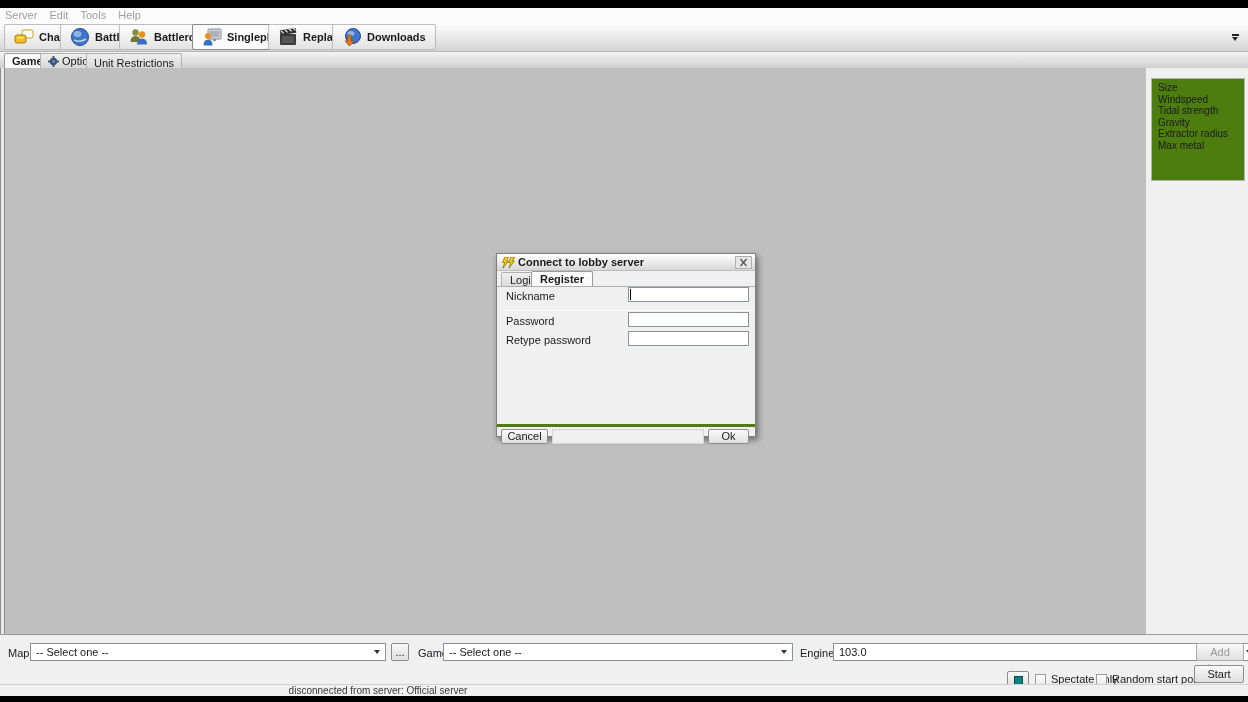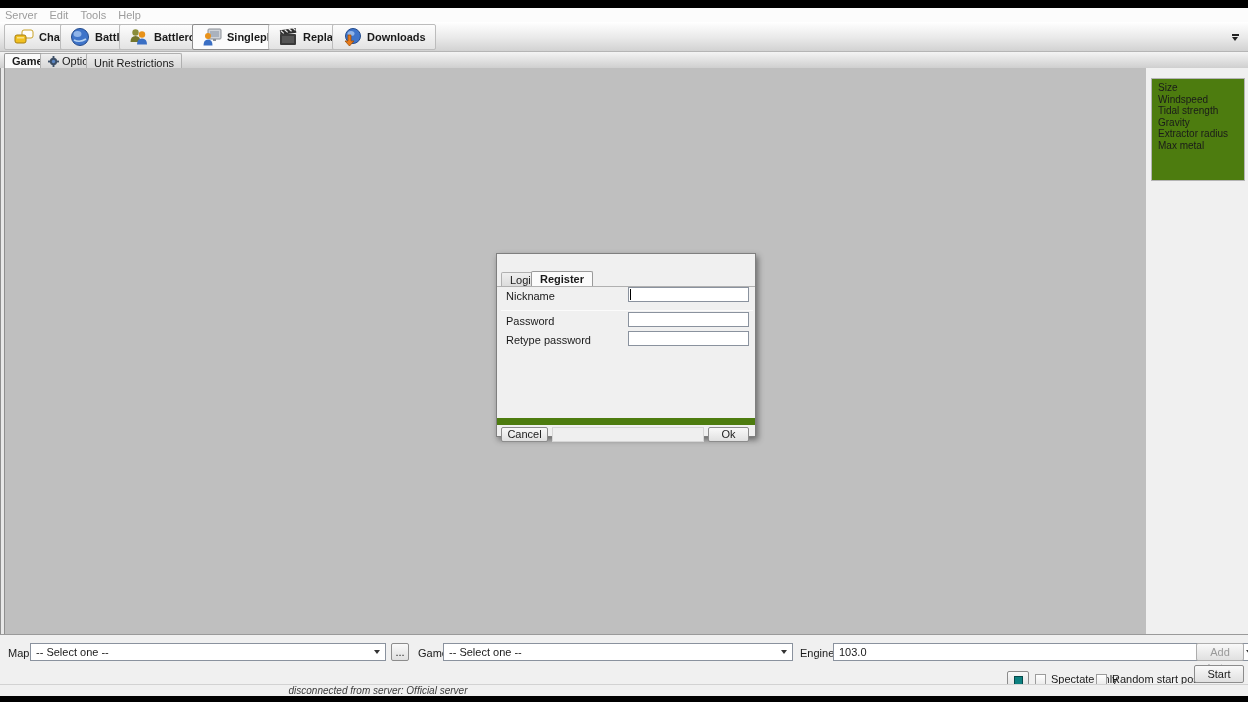--- a/index.html
+++ b/index.html
@@ -52,42 +52,42 @@
   .combo .arr { position:absolute; right:5px; top:6px; width:0; height:0;
                 border-left:3.5px solid transparent; border-right:3.5px solid transparent; border-top:4px solid #333; }
   .btn { position:absolute; border:1px solid #8c8c8c; border-radius:2px;
          background:linear-gradient(#f9f9f9,#e0e0e0); font-size:11px; text-align:center; cursor:pointer; }
   .btn.disabled { color:#9a9a9a; border-color:#adadad; }
   .checkbox { position:absolute; top:3px; width:11px; height:11px; background:linear-gradient(#fff,#ececec);
               border:1px solid #9c9c9c; cursor:pointer; }
   .cb-row { position:absolute; top:36px; height:17px; font-size:11px; line-height:17px; }
 
   
-  #statusbar { position:absolute; left:0; top:676px; width:100%; height:12px; background:#f0f0f0; border-top:1px solid #d2d2d2;font-style:italic; }
+  #statusbar { position:absolute; left:0; top:676px; width:100%; height:12px; background:#f0f0f0; border-top:1px solid #d2d2d2; }
   #status-text { position:absolute; left:0; top:0; width:756px; text-align:center; font-size:10px; color:#3a3a3a; line-height:11px; }
 
   
   #dialog { position:absolute; left:496px; top:253px; width:260px; height:184px; background:#f0f0f0;
             border:1px solid #7f7f7f; box-shadow:2px 3px 6px rgba(0,0,0,0.45); }
   #dialog-titlebar { position:absolute; left:0; top:0; width:100%; height:17px;
                      background:linear-gradient(#ffffff,#d8d8d8); border-bottom:1px solid #bdbdbd; }
   #dialog-title { position:absolute; left:21px; top:2px; font-weight:bold; font-size:11px; }
   #dialog-close { position:absolute; right:3px; top:2px; width:17px; height:13px; background:#e6e6e6;
                   border:1px solid #b0b0b0; cursor:pointer; }
   #dialog-tabbar { position:absolute; left:0; top:17px; width:100%; height:15px; }
   .dlg-tab { position:absolute; top:1px; height:14px; padding:0 8px; font-size:11px; line-height:14px;
              border:1px solid #b0b0b0; border-bottom:none; border-radius:2px 2px 0 0;
              background:linear-gradient(#efefef,#dcdcdc); cursor:pointer; }
   .dlg-tab.selected { background:#fbfbfb; font-weight:bold; border-color:#9a9a9a; height:15px; top:0; }
   #dialog-tab-underline { position:absolute; left:0; top:32px; width:100%; height:1px; background:#b0b0b0; }
   .dlg-label { position:absolute; left:9px; font-size:11px; }
   .dlg-input { position:absolute; left:131px; width:121px; height:15px; background:#fff;
                border:1px solid #8a929e; font-size:11px; padding:0 2px; outline:none; }
   .dlg-sep { position:absolute; left:4px; width:252px; height:1px; background:#cfcfcf; border-bottom:1px solid #fbfbfb; }
-  #dialog-buttonbar { position:absolute; left:0; top:164px; width:100%; height:19px; border-top:7px solid #4d7c0f; }
+  #dialog-buttonbar { position:absolute; left:0; top:170px; width:100%; height:19px; border-top:3px solid #4d7c0f; }
   .caret { position:absolute; left:133px; width:1px; height:11px; background:#000; }
 
   svg { display:block; }
 </style>
 </head>
 <body>
 
 <div id="window">
 
   <div id="menubar">
@@ -233,20 +233,32 @@
     </div>
     <div class="btn" style="left:1194px; top:30px; width:50px; height:18px; line-height:16px;">Start</div>
   </div>
 
   <div id="statusbar">
     <div id="status-text">disconnected from server: Official server</div>
   </div>
 </div>
 
 <div id="dialog">
+  <div id="dialog-titlebar">
+    <svg style="position:absolute; left:4px; top:3px;" width="15" height="11" viewBox="0 0 15 11">
+      <path d="M4 0 L8 0 L5 4 L7.5 4 L2 11 L3.8 5.5 L1.5 5.5 Z" fill="#ffd400" stroke="#7a6000" stroke-width="0.7"></path>
+      <path d="M10 0 L14 0 L11 4 L13.5 4 L8 11 L9.8 5.5 L7.5 5.5 Z" fill="#ffd400" stroke="#7a6000" stroke-width="0.7"></path>
+    </svg>
+    <span id="dialog-title">Connect to lobby server</span>
+    <div id="dialog-close">
+      <svg width="15" height="11" viewBox="0 0 15 11">
+          <path d="M4.5 2 L10.5 9 M10.5 2 L4.5 9" stroke="#5a5a5a" stroke-width="1.4"></path>
+        </svg>
+    </div>
+  </div>
   <div id="dialog-tabbar">
     <div class="dlg-tab" style="left:4px;">Login</div>
     <div class="dlg-tab selected" style="left:34px;">Register</div>
   </div>
   <div id="dialog-tab-underline"></div>
 
   <span class="dlg-label" style="top:36px;">Nickname</span>
   <input class="dlg-input" style="top: 33px;" type="text" value="">
   <span class="caret" style="top:35px;"></span>
 

